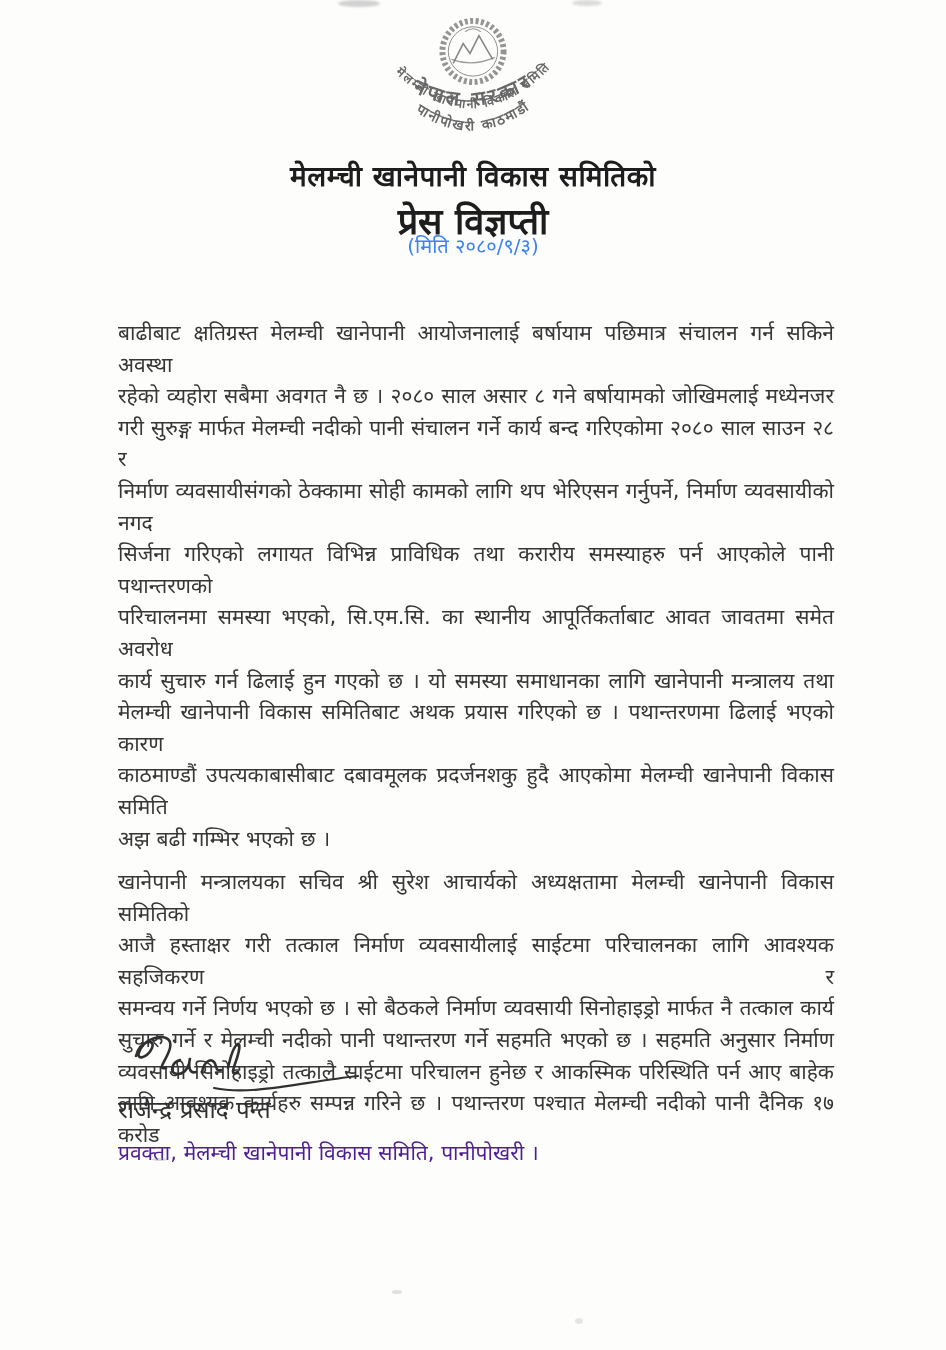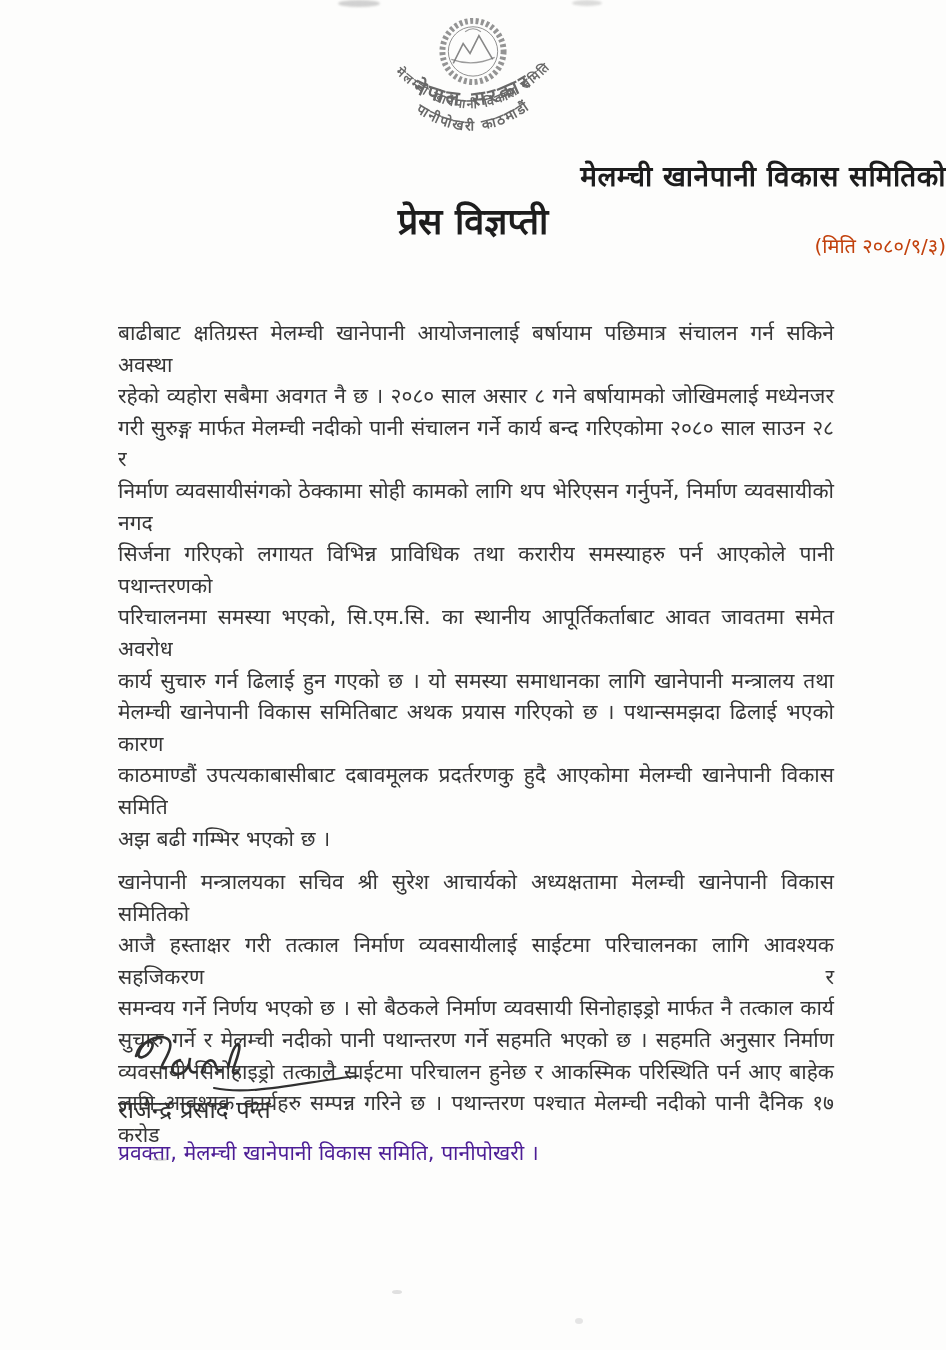--- a/index.html
+++ b/index.html
@@ -12,23 +12,23 @@
     font-family:"DejaVu Sans", sans-serif;
     color:#343434;
     overflow:hidden;
   }
   .seal-wrap {
     position:absolute; left:0; right:0; top:10px;
     display:flex; justify-content:center;
   }
   .seal { width:210px; height:148px; opacity:.85; }
   .hdr { position:absolute; left:0; right:0; text-align:center; color:#1d1d1d; }
-  .hdr-title1 { top:156px; font-size:28px; font-weight:bold; letter-spacing:.5px;text-align:right; }
+  .hdr-title1 { top:156px; font-size:28px; font-weight:bold; letter-spacing:.5px; }
   .hdr-title2 { top:196px; font-size:36px; font-weight:bold; }
-  .hdr-date  { top:232px; font-size:20px; font-weight:normal; color:#c2410c;text-align:right; }
+  .hdr-date  { top:232px; font-size:20px; font-weight:normal; color:#3b82f6; }
   .bodytext {
     position:absolute; left:118px; top:306px; width:716px;
     font-size:21px; line-height:31.6px; color:#363636;
   }
   .para { margin:12px 0 12px 0; }
   .line { text-align:justify; text-align-last:justify; white-space:normal; }
   .line.last { text-align-last:left; }
   .sig-block { position:absolute; left:118px; top:1032px; width:716px; }
   .sig-svg { width:260px; height:64px; display:block; margin-left:4px; }
   .sig-name { font-size:24px; color:#2f2f2f; margin-top:-4px; }
@@ -80,22 +80,22 @@
 
   <div class="bodytext">
     <div class="para">
         <div class="line">बाढीबाट क्षतिग्रस्त मेलम्ची खानेपानी आयोजनालाई बर्षायाम पछिमात्र संचालन गर्न सकिने अवस्था</div>
         <div class="line">रहेको व्यहोरा सबैमा अवगत नै छ । २०८० साल असार ८ गने बर्षायामको जोखिमलाई मध्येनजर</div>
         <div class="line">गरी सुरुङ्ग मार्फत मेलम्ची नदीको पानी संचालन गर्ने कार्य बन्द गरिएकोमा २०८० साल साउन २८ र</div>
         <div class="line">निर्माण व्यवसायीसंगको ठेक्कामा सोही कामको लागि थप भेरिएसन गर्नुपर्ने, निर्माण व्यवसायीको नगद</div>
         <div class="line">सिर्जना गरिएको लगायत विभिन्न प्राविधिक तथा करारीय समस्याहरु पर्न आएकोले पानी पथान्तरणको</div>
         <div class="line">परिचालनमा समस्या भएको, सि.एम.सि. का स्थानीय आपूर्तिकर्ताबाट आवत जावतमा समेत अवरोध</div>
         <div class="line">कार्य सुचारु गर्न ढिलाई हुन गएको छ । यो समस्या समाधानका लागि खानेपानी मन्त्रालय तथा</div>
-        <div class="line">मेलम्ची खानेपानी विकास समितिबाट अथक प्रयास गरिएको छ । पथान्समझदा ढिलाई भएको कारण</div>
-        <div class="line">काठमाण्डौं उपत्यकाबासीबाट दबावमूलक प्रदर्तरणकु हुदै आएकोमा मेलम्ची खानेपानी विकास समिति</div>
+        <div class="line">मेलम्ची खानेपानी विकास समितिबाट अथक प्रयास गरिएको छ । पथान्तरणमा ढिलाई भएको कारण</div>
+        <div class="line">काठमाण्डौं उपत्यकाबासीबाट दबावमूलक प्रदर्जनशकु हुदै आएकोमा मेलम्ची खानेपानी विकास समिति</div>
         <div class="line last">अझ बढी गम्भिर भएको छ ।</div>
       </div>
     <div class="para">
         <div class="line">खानेपानी मन्त्रालयका सचिव श्री सुरेश आचार्यको अध्यक्षतामा मेलम्ची खानेपानी विकास समितिको</div>
         <div class="line">आजै हस्ताक्षर गरी तत्काल निर्माण व्यवसायीलाई साईटमा परिचालनका लागि आवश्यक सहजिकरण र</div>
         <div class="line">समन्वय गर्ने निर्णय भएको छ । सो बैठकले निर्माण व्यवसायी सिनोहाइड्रो मार्फत नै तत्काल कार्य</div>
         <div class="line">सुचारु गर्ने र मेलम्ची नदीको पानी पथान्तरण गर्ने सहमति भएको छ । सहमति अनुसार निर्माण</div>
         <div class="line">व्यवसायी सिनोहाइड्रो तत्कालै साईटमा परिचालन हुनेछ र आकस्मिक परिस्थिति पर्न आए बाहेक</div>
         <div class="line">लागि आवश्यक कार्यहरु सम्पन्न गरिने छ । पथान्तरण पश्चात मेलम्ची नदीको पानी दैनिक १७ करोड</div>
       </div>

